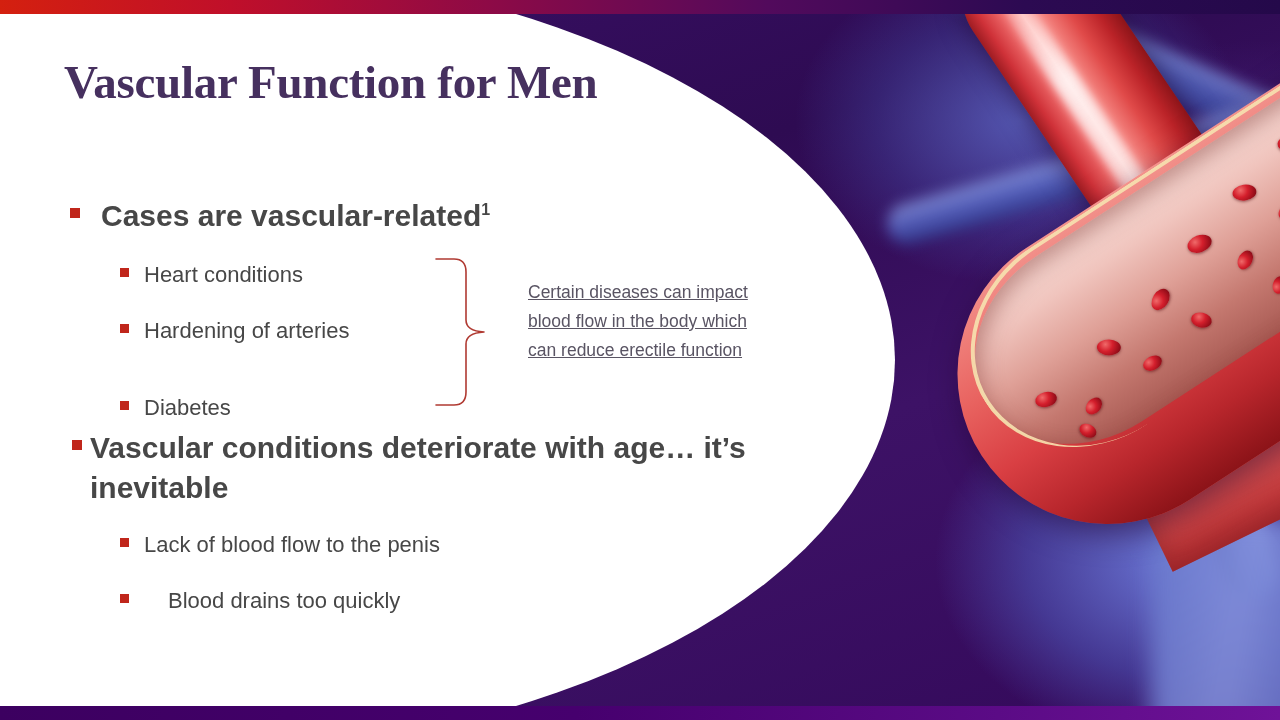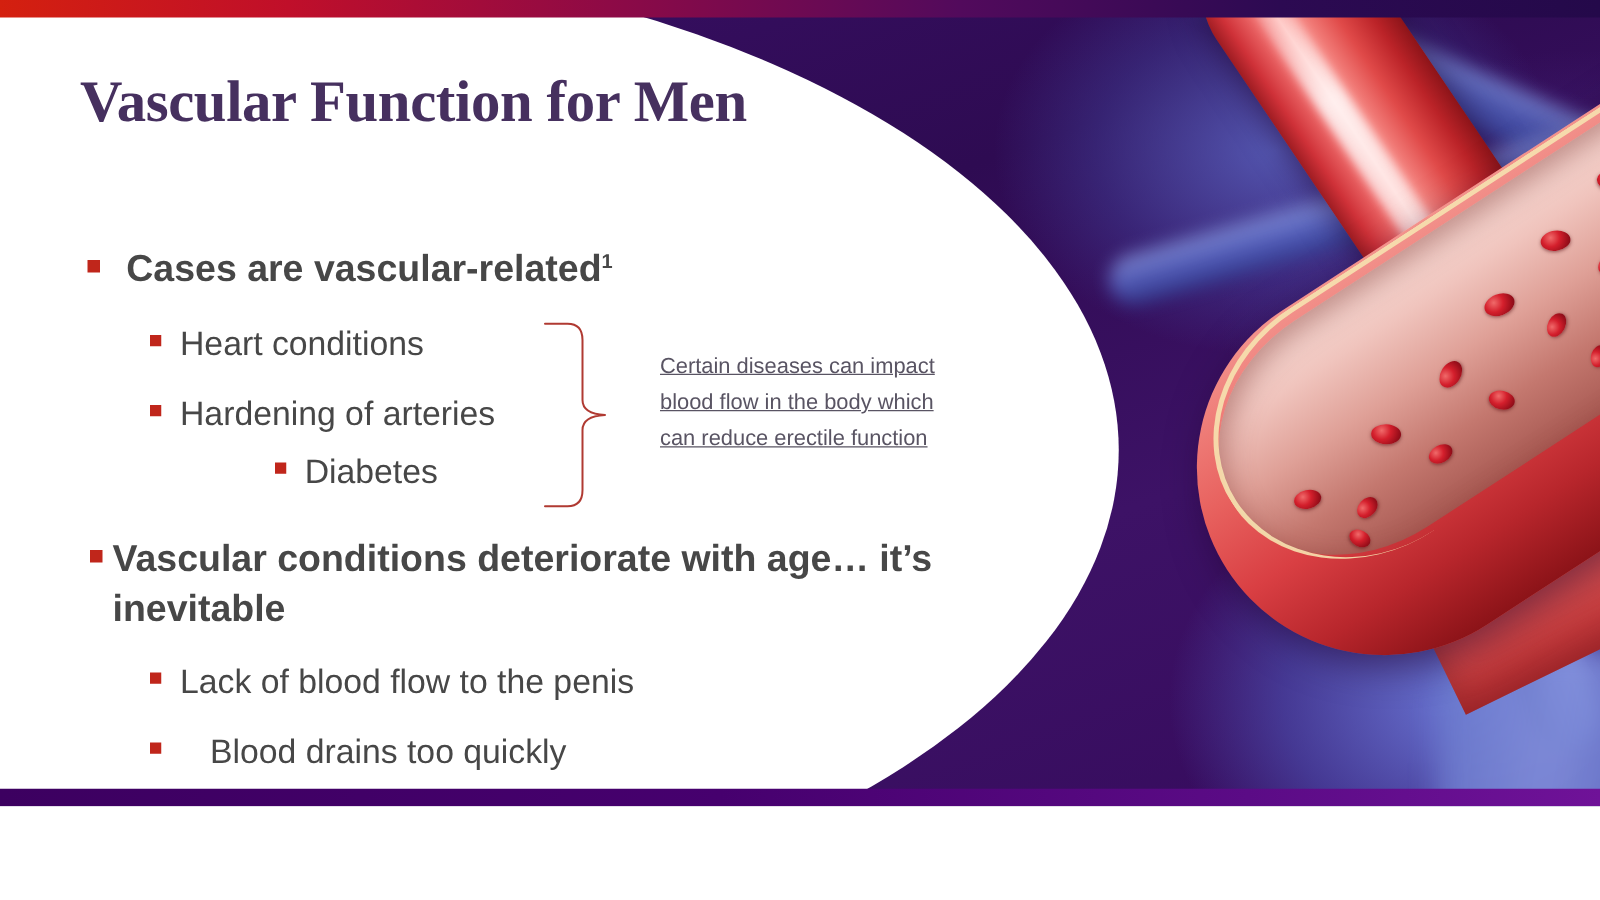--- a/index.html
+++ b/index.html
@@ -3,21 +3,21 @@
 <meta charset="utf-8">
 <style>
   html, body {
     margin: 0;
     padding: 0;
     background: #ffffff;
   }
   #slide {
     position: relative;
     width: 1280px;
-    height: 645px;
+    height: 720px;
     overflow: hidden;
     background: #2b0a4d;
     font-family: "Liberation Sans", sans-serif;
   }
 
   
   .photo {
     position: absolute;
     left: 0; top: 0;
     width: 1280px; height: 720px;
@@ -191,21 +191,21 @@
     margin-top: 12px;
   }
   .lvl1 > .sq { width: 10px; height: 10px; margin-right: 21px; }
   .lvl2 > .sq { width: 9px;  height: 9px;  margin-right: 15px; margin-top: 10px; }
 
   .txt {
     color: #474747;
     font-weight: 300;
   }
   .lvl1 .txt { font-size: 30px; line-height: 40px; font-weight: bold; }
-  .lvl2 .txt { font-size: 27px; line-height: 34px; }
+  .lvl2 .txt { font-size: 22px; line-height: 34px; }
 
   .txt sup {
     font-size: 16px;
     vertical-align: super;
     line-height: 0;
   }
 
   
   .brace {
     position: absolute;
@@ -281,21 +281,21 @@
     <div class="bullet-row lvl2" style="left:120px; top:258px; width:330px;">
       <span class="sq"></span>
       <span class="txt">Heart conditions</span>
     </div>
 
     <div class="bullet-row lvl2" style="left:120px; top:314px; width:330px;">
       <span class="sq"></span>
       <span class="txt">Hardening of arteries</span>
     </div>
 
-    <div class="bullet-row lvl2" style="left:120px; top:360px; width:330px;justify-content:center;">
+    <div class="bullet-row lvl2" style="left:120px; top:391px; width:330px;">
       <span class="sq"></span>
       <span class="txt">Diabetes</span>
     </div>
 
     <div class="bullet-row lvl1" style="left:72px; top:428px; width:690px;">
       <span class="sq" style="margin-right:8px;"></span>
       <span class="txt">Vascular conditions deteriorate with age… it’s inevitable</span>
     </div>
 
     <div class="bullet-row lvl2" style="left:120px; top:528px; width:470px;">

